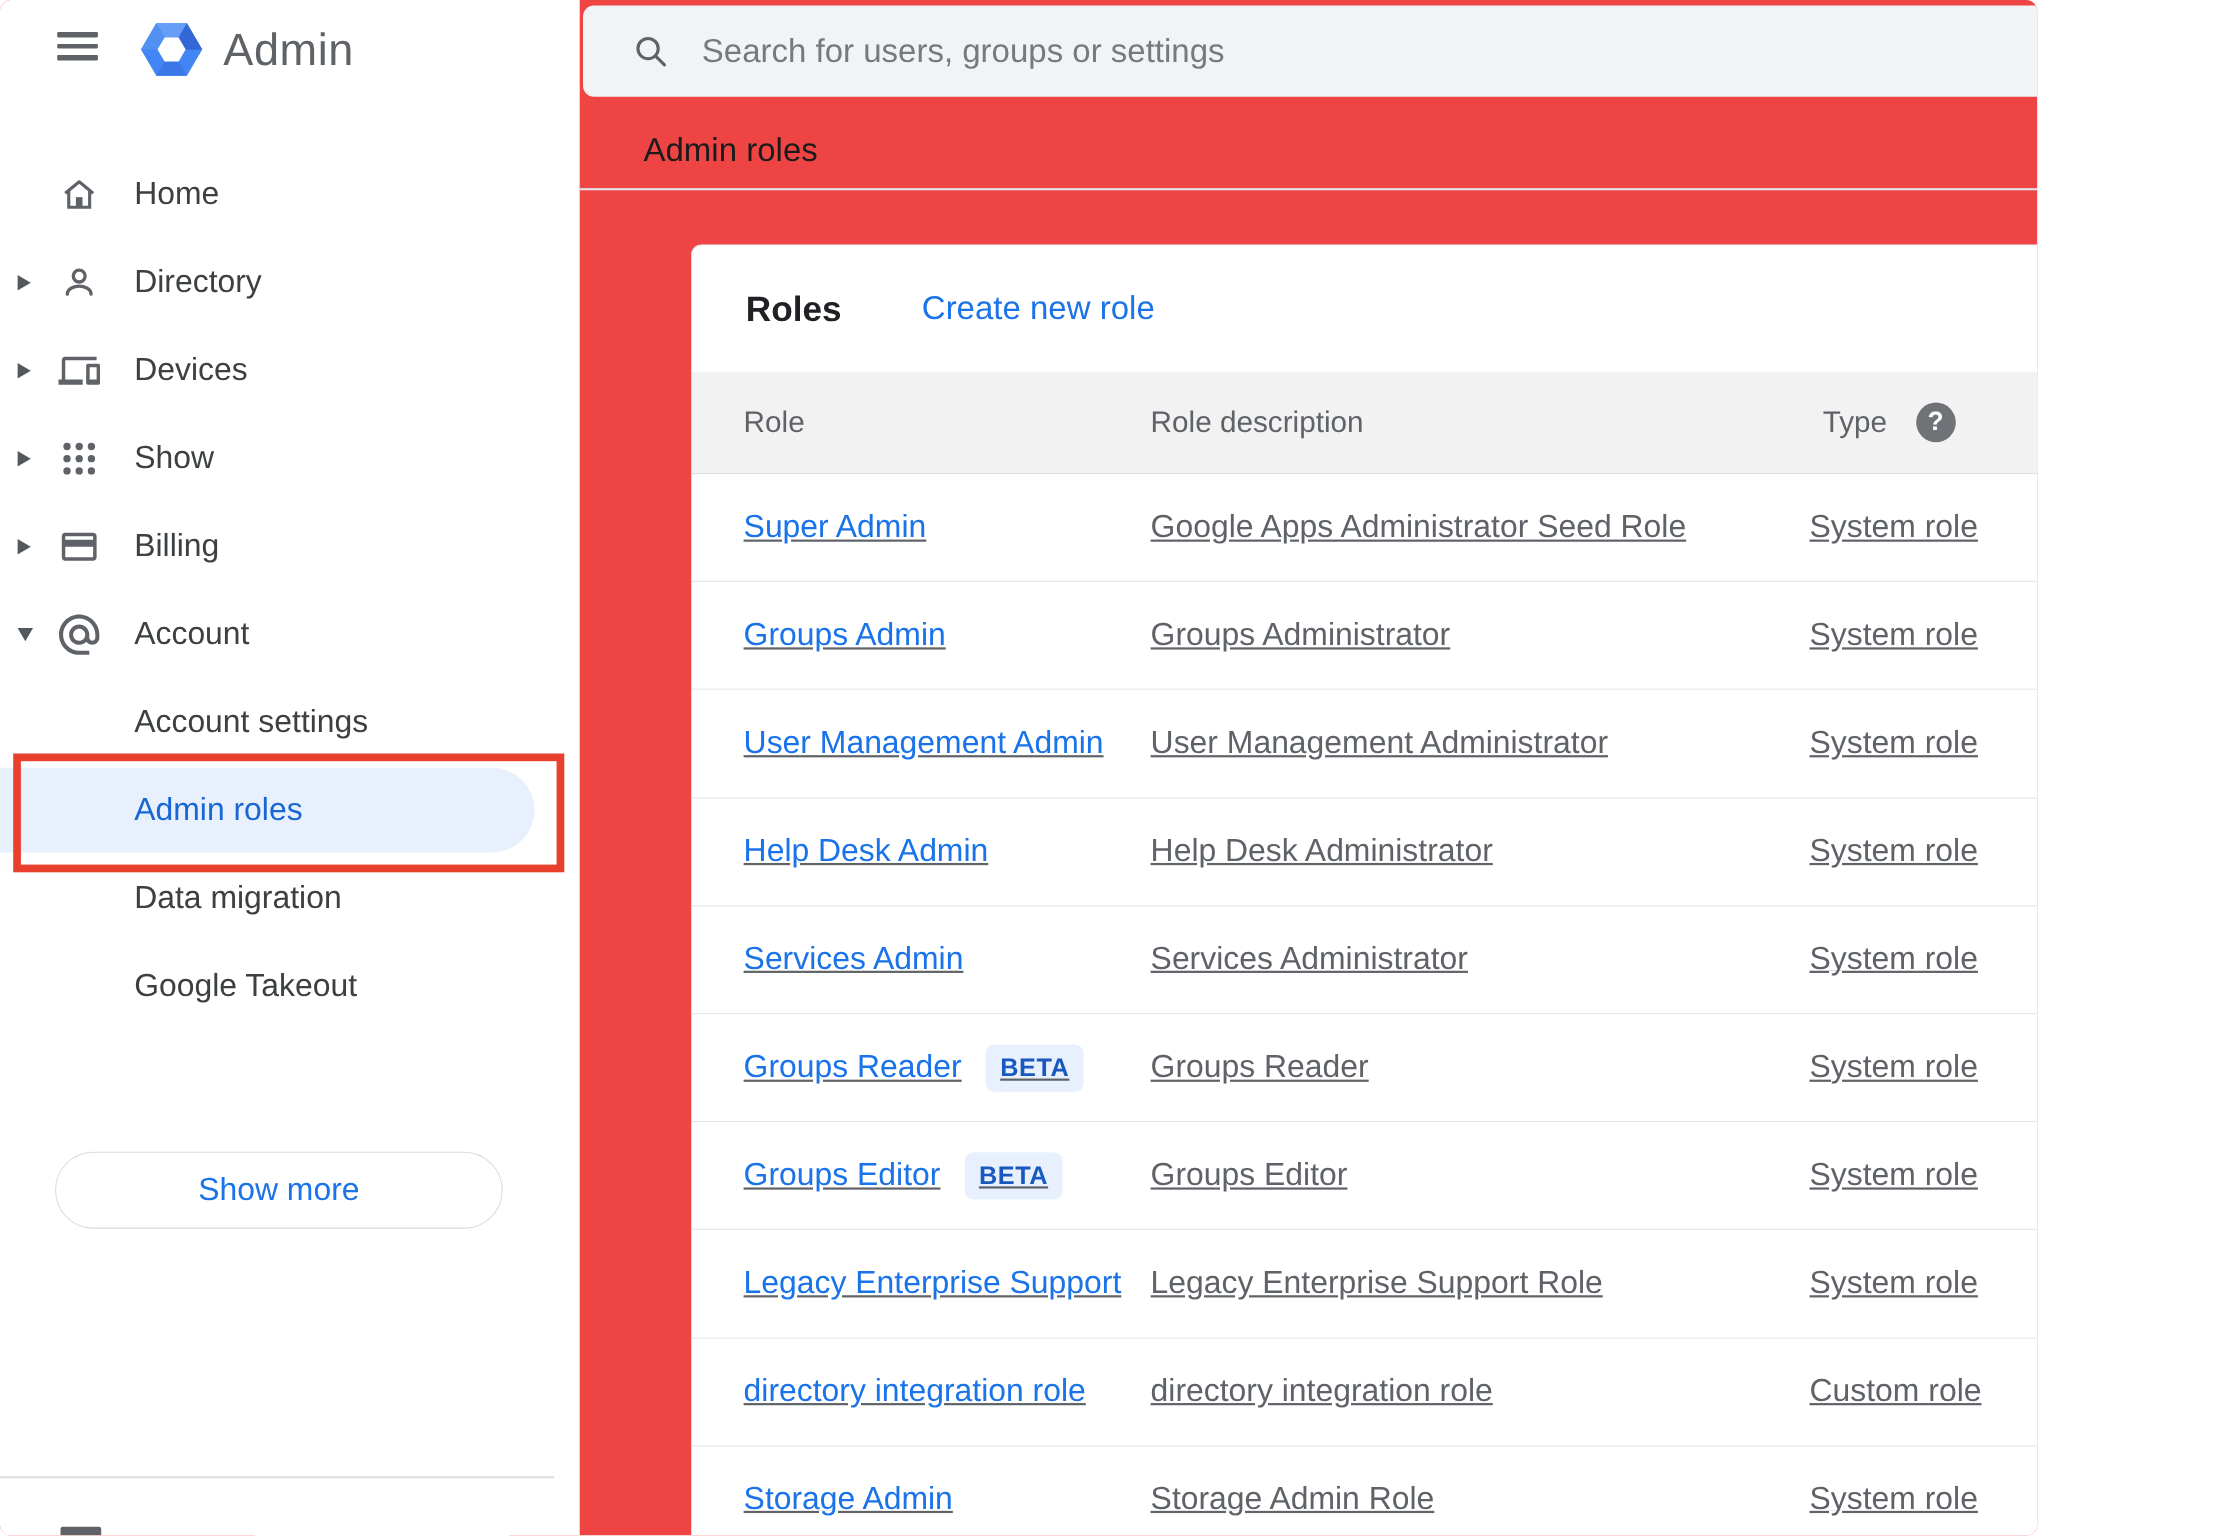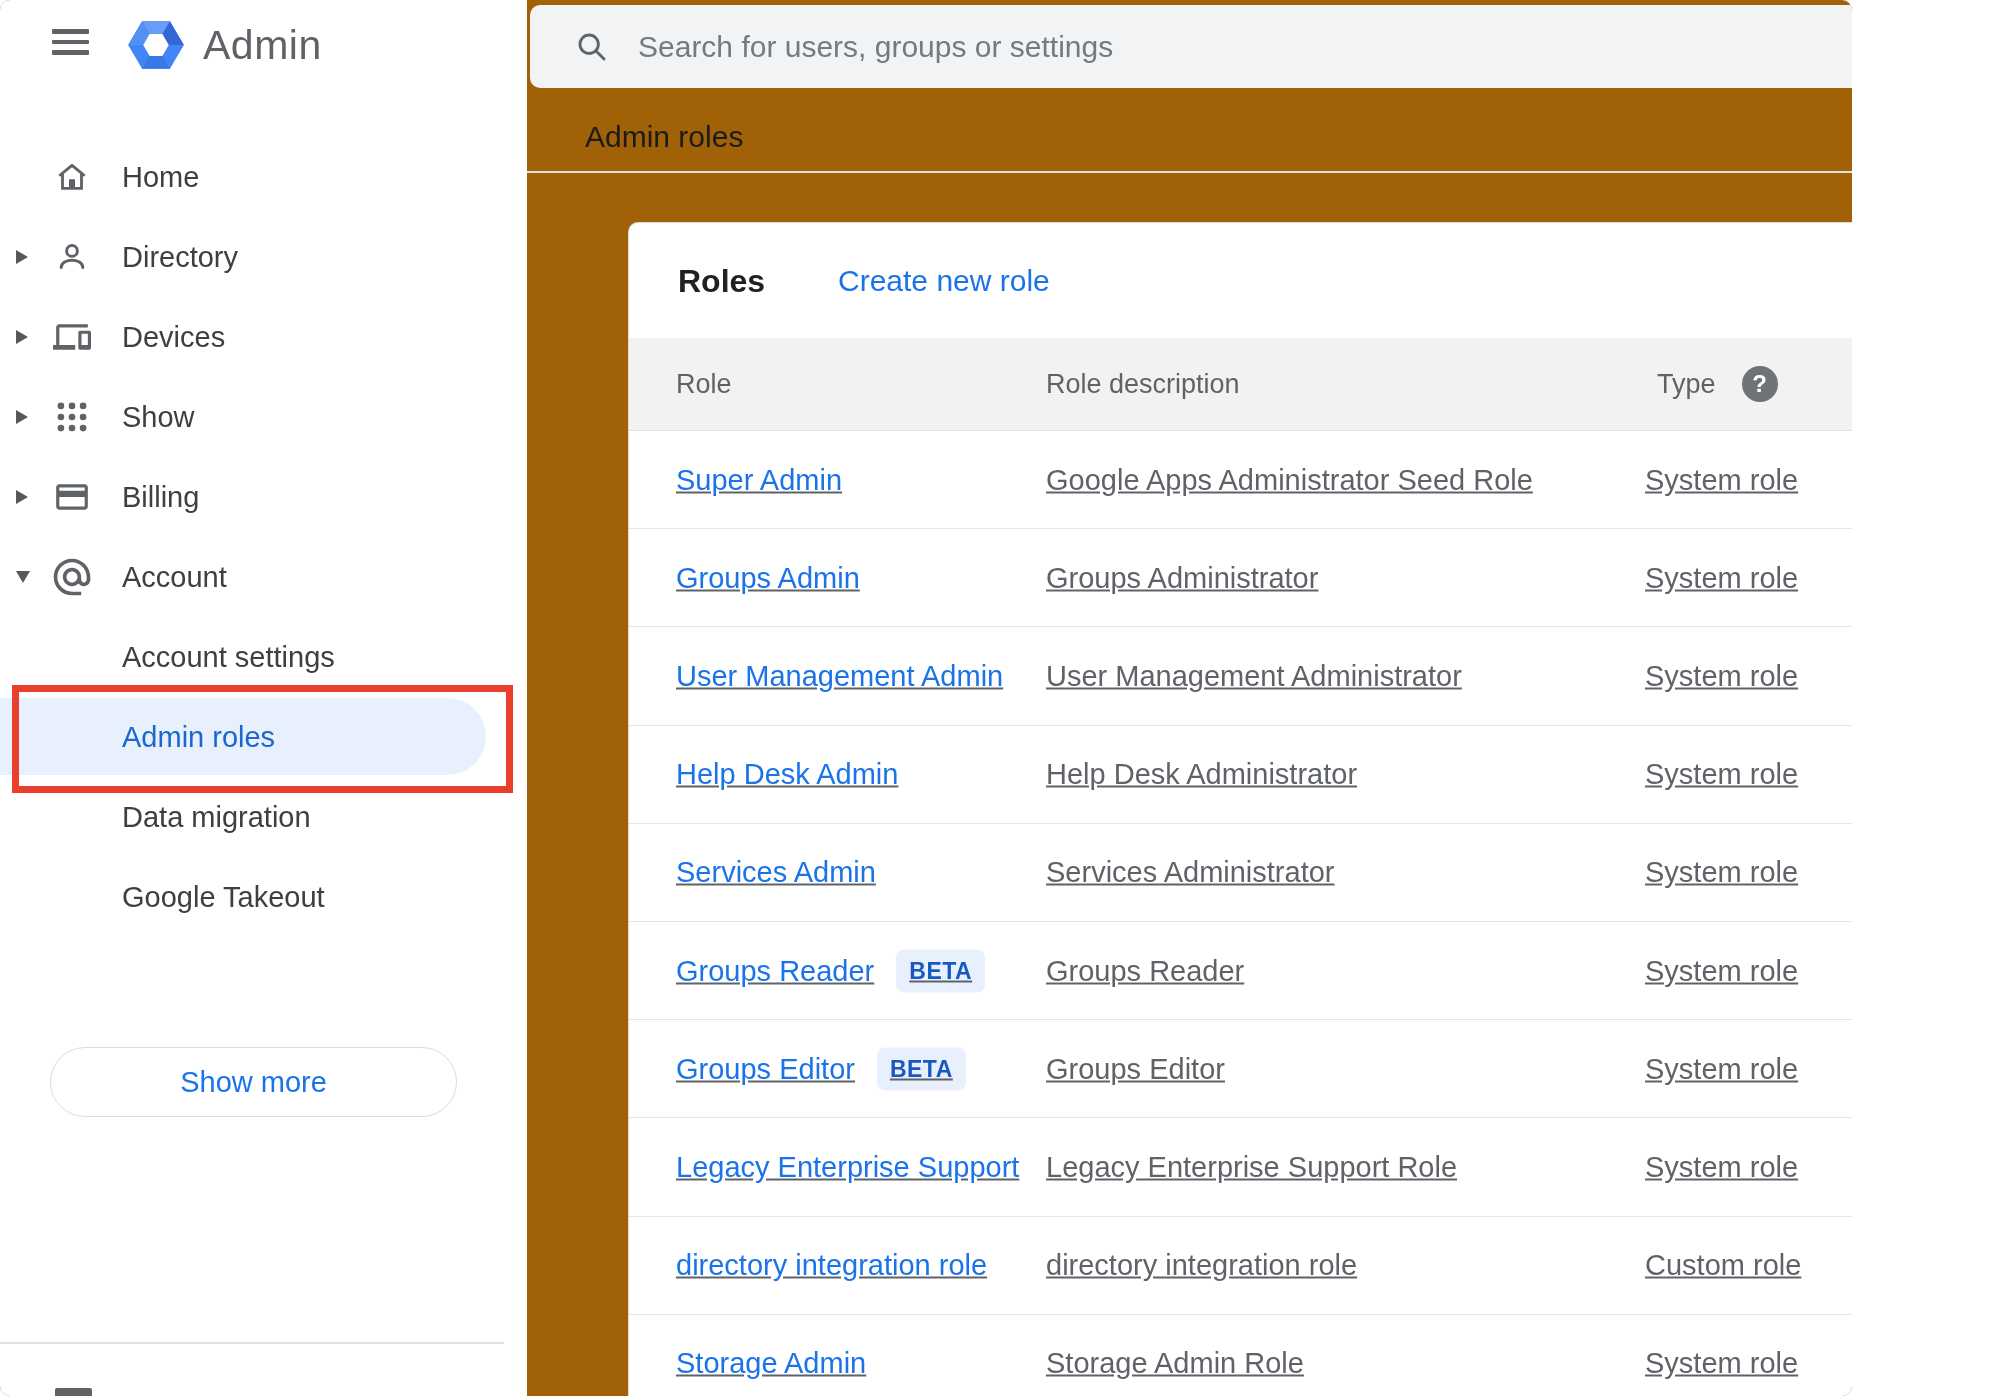--- a/index.html
+++ b/index.html
@@ -1,19 +1,19 @@
 <!DOCTYPE html>
 <html><head>
 <meta charset="utf-8">
 <style>
   * { margin:0; padding:0; box-sizing:border-box; }
   html,body { background:#fff; }
   .page {
     position:relative; width:1852px; height:1396px; overflow:hidden;
-    background:#a16207; font-family:"Liberation Sans", sans-serif; color:#3c4043;border-radius:10px;
+    background:#ef4444; font-family:"Liberation Sans", sans-serif; color:#3c4043;border-radius:10px;
   }
 
   
   .sidebar { position:absolute; left:0; top:0; width:527px; height:100%; background:#fff; }
   .brand-row { position:absolute; left:0; top:0; width:527px; height:92px; }
   .hamburger { position:absolute; left:52px; top:29px; width:38px; height:26px;
     background:none; border:none; cursor:pointer; }
   .hamburger .bar { display:block; width:37px; height:4.5px; background:#5f6368; border-radius:1px; margin-bottom:6.2px; }
   .logo { position:absolute; left:127px; top:16px; width:58px; height:58px; }
   .app-name { position:absolute; left:203px; top:22px; font-size:41px; color:#5f6368; letter-spacing:0.5px; }

